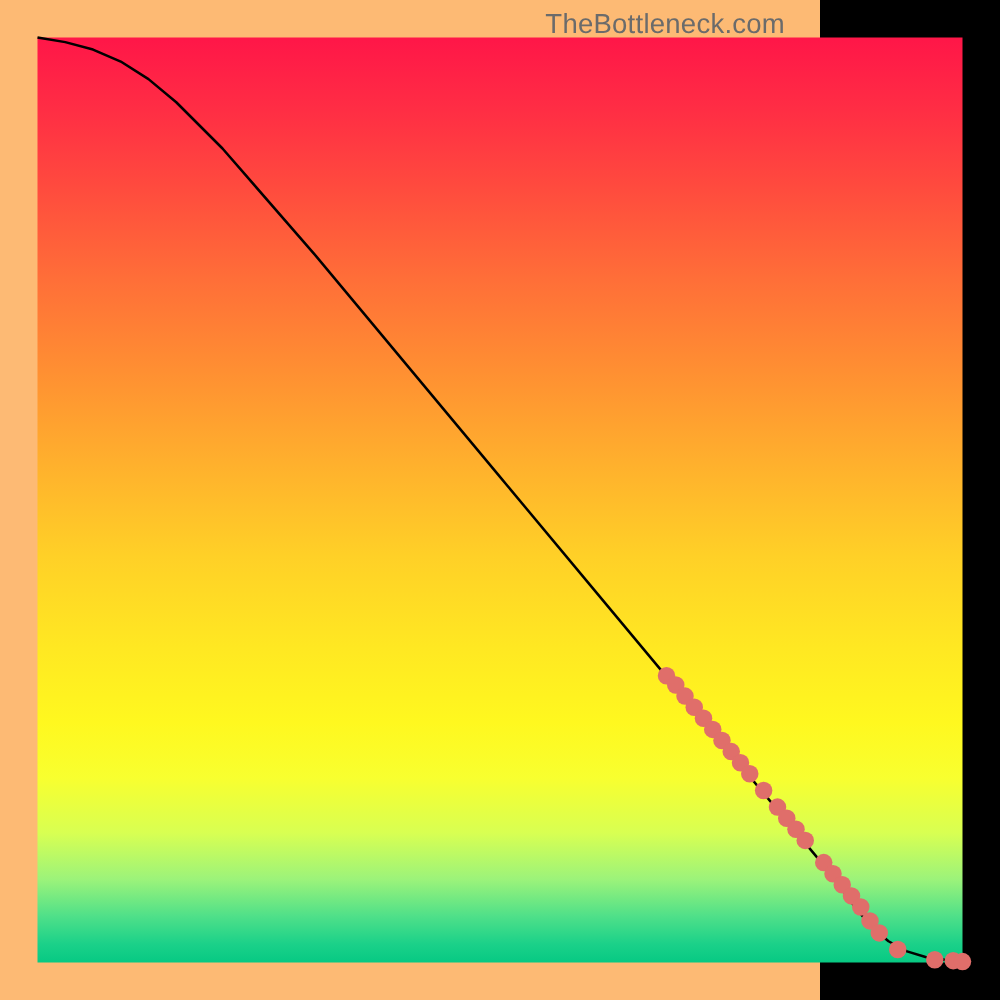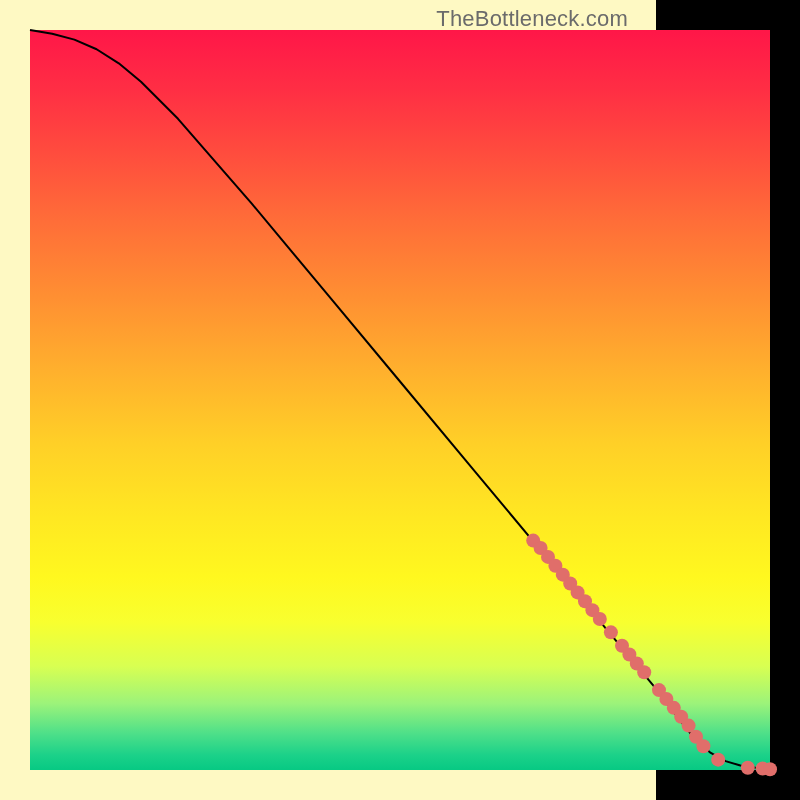--- a/index.html
+++ b/index.html
@@ -10,21 +10,21 @@
     overflow: hidden;
     background: #000;
     font-family: Arial, Helvetica, sans-serif;
   }
   .frame {
     position: absolute;
     left: 0;
     top: 0;
     width: 656px;
     height: 800px;
-    background: #fef9c3;
+    background: #fdba74;
   }
   .plot {
     position: absolute;
     left: 30px;
     top: 30px;
     width: 740px;
     height: 740px;
     
     background: linear-gradient(
       to bottom,

